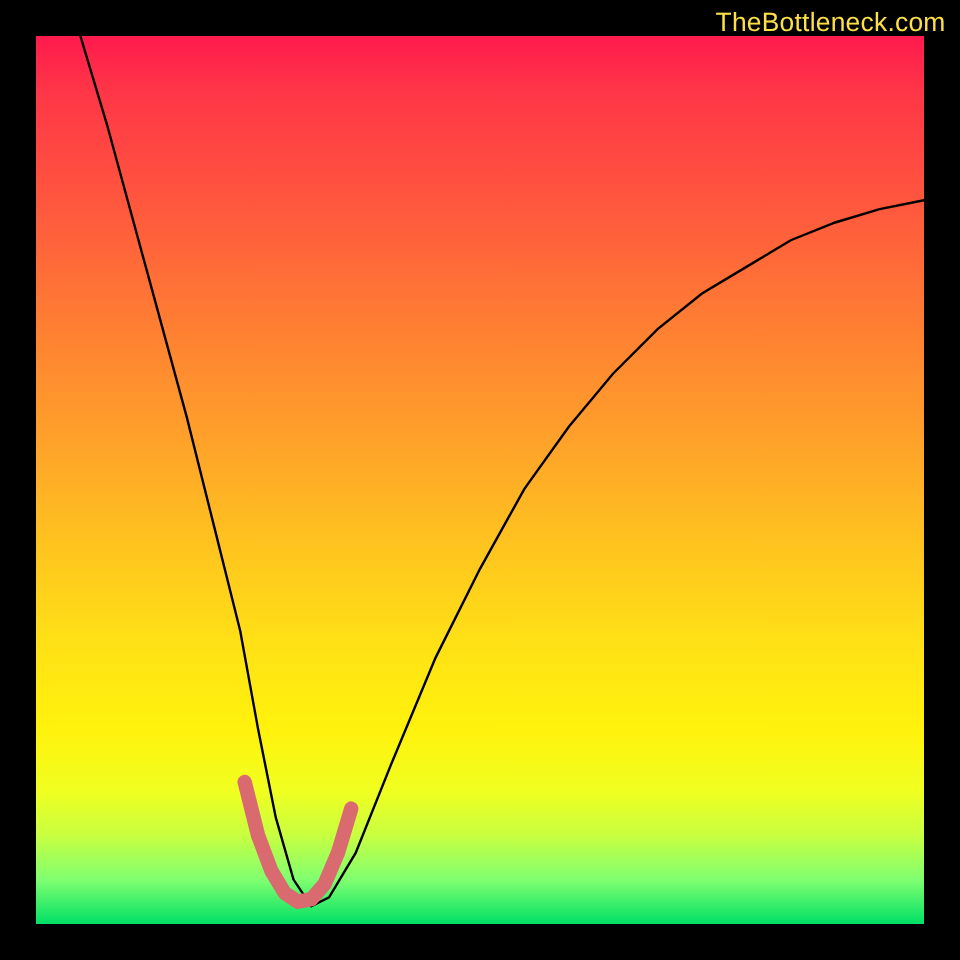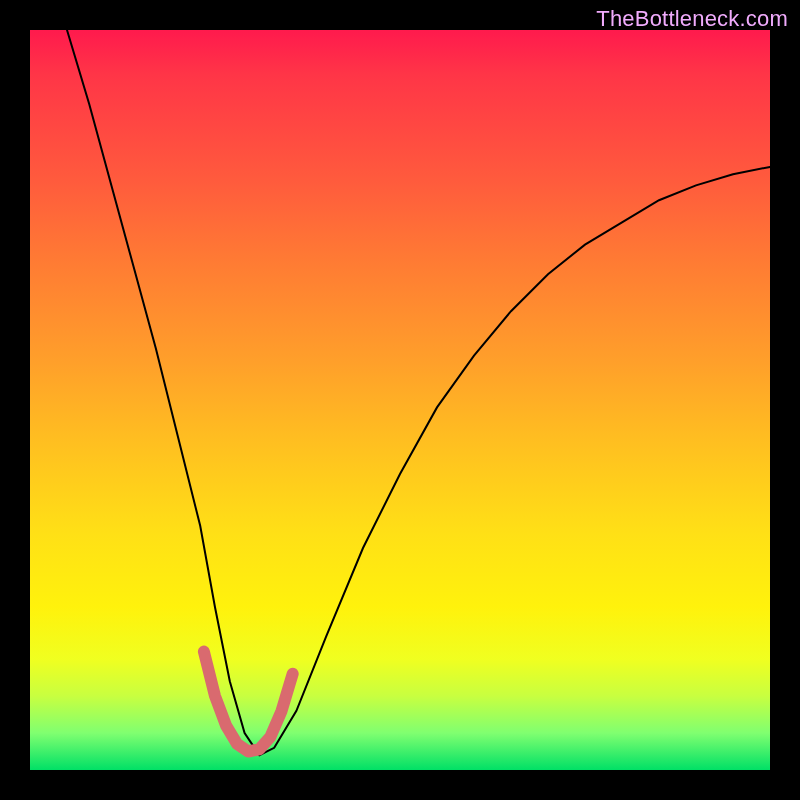--- a/index.html
+++ b/index.html
@@ -30,21 +30,21 @@
       #f0ff20 85%,
       #c8ff40 90%,
       #80ff70 95%,
       #00e066 100%
     );
   }
   .watermark {
     position: absolute;
     top: 6px;
     right: 12px;
-    color: #f0abfc;
+    color: #fde047;
     font-size: 22px;
     font-weight: 500;
     letter-spacing: 0.2px;
     z-index: 10;
   }
   svg.curve {
     position: absolute;
     left: 30px;
     top: 30px;
     width: 740px;

